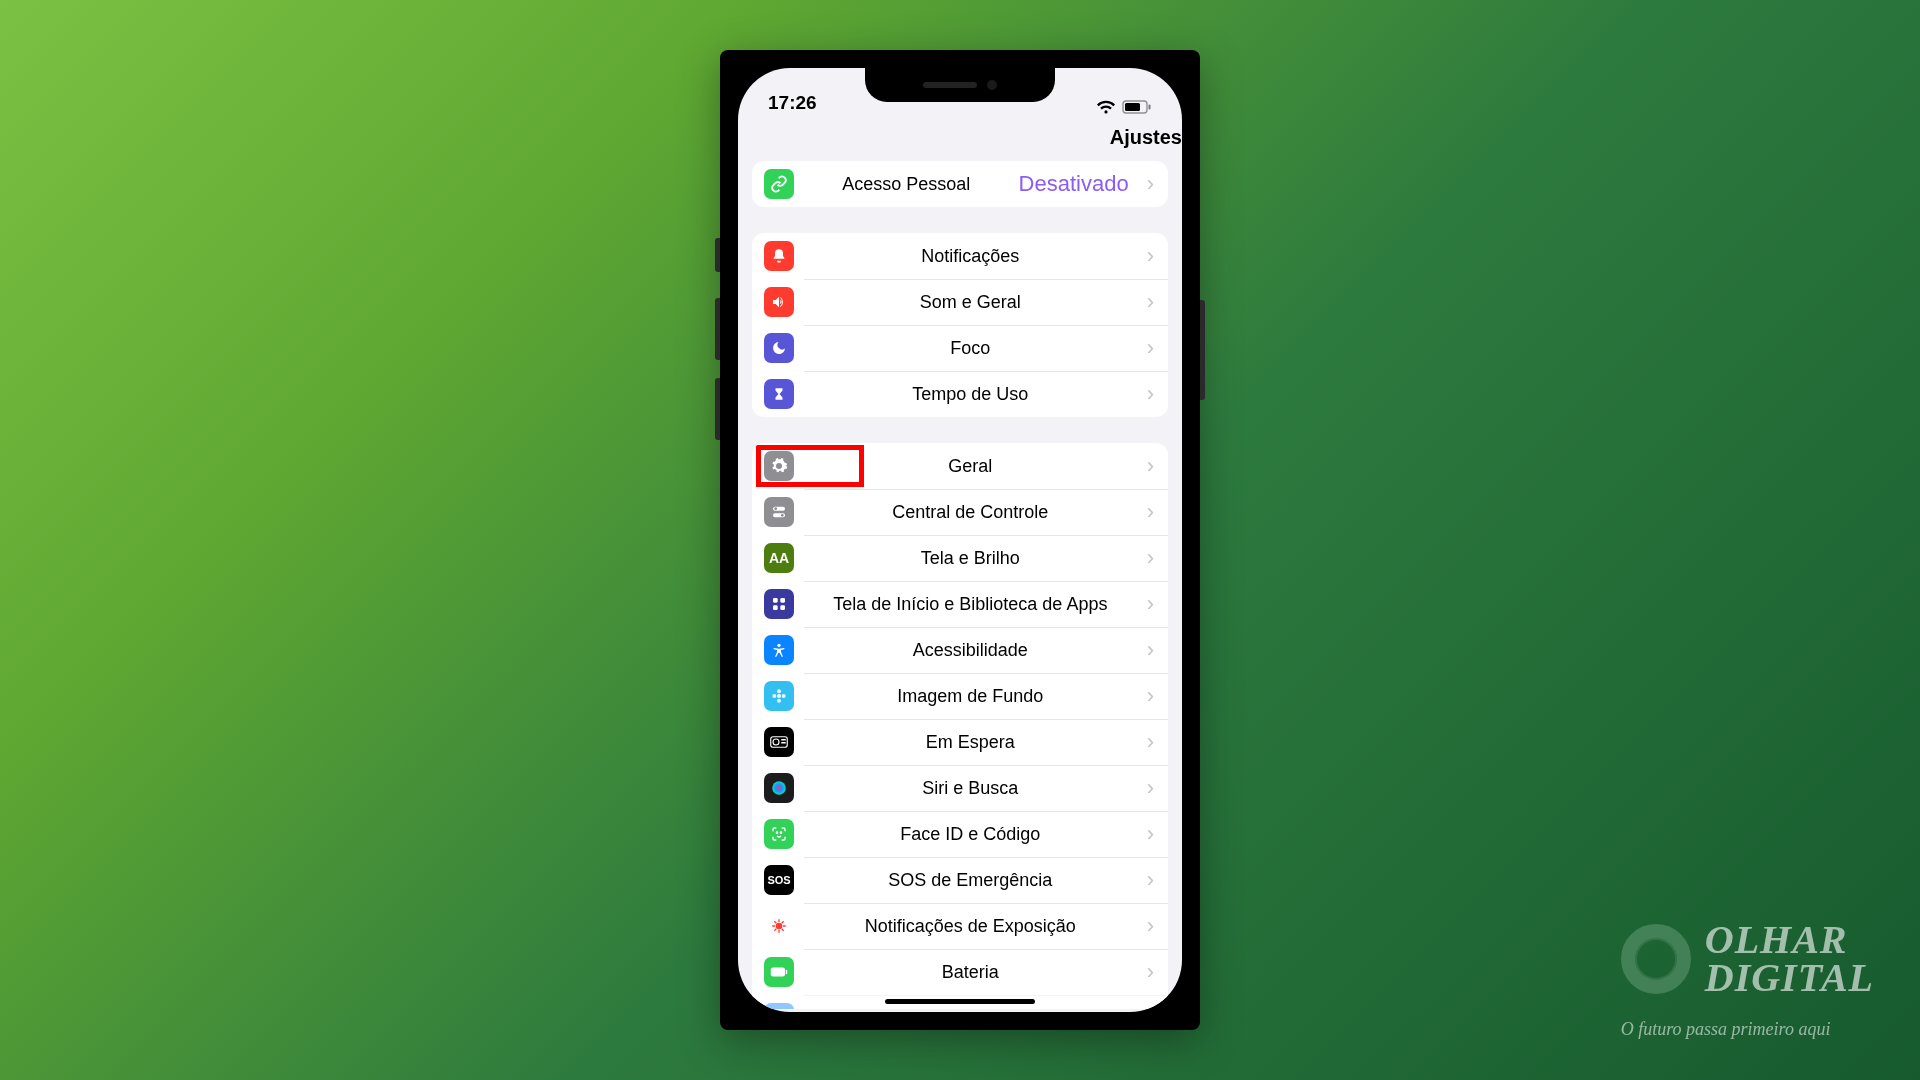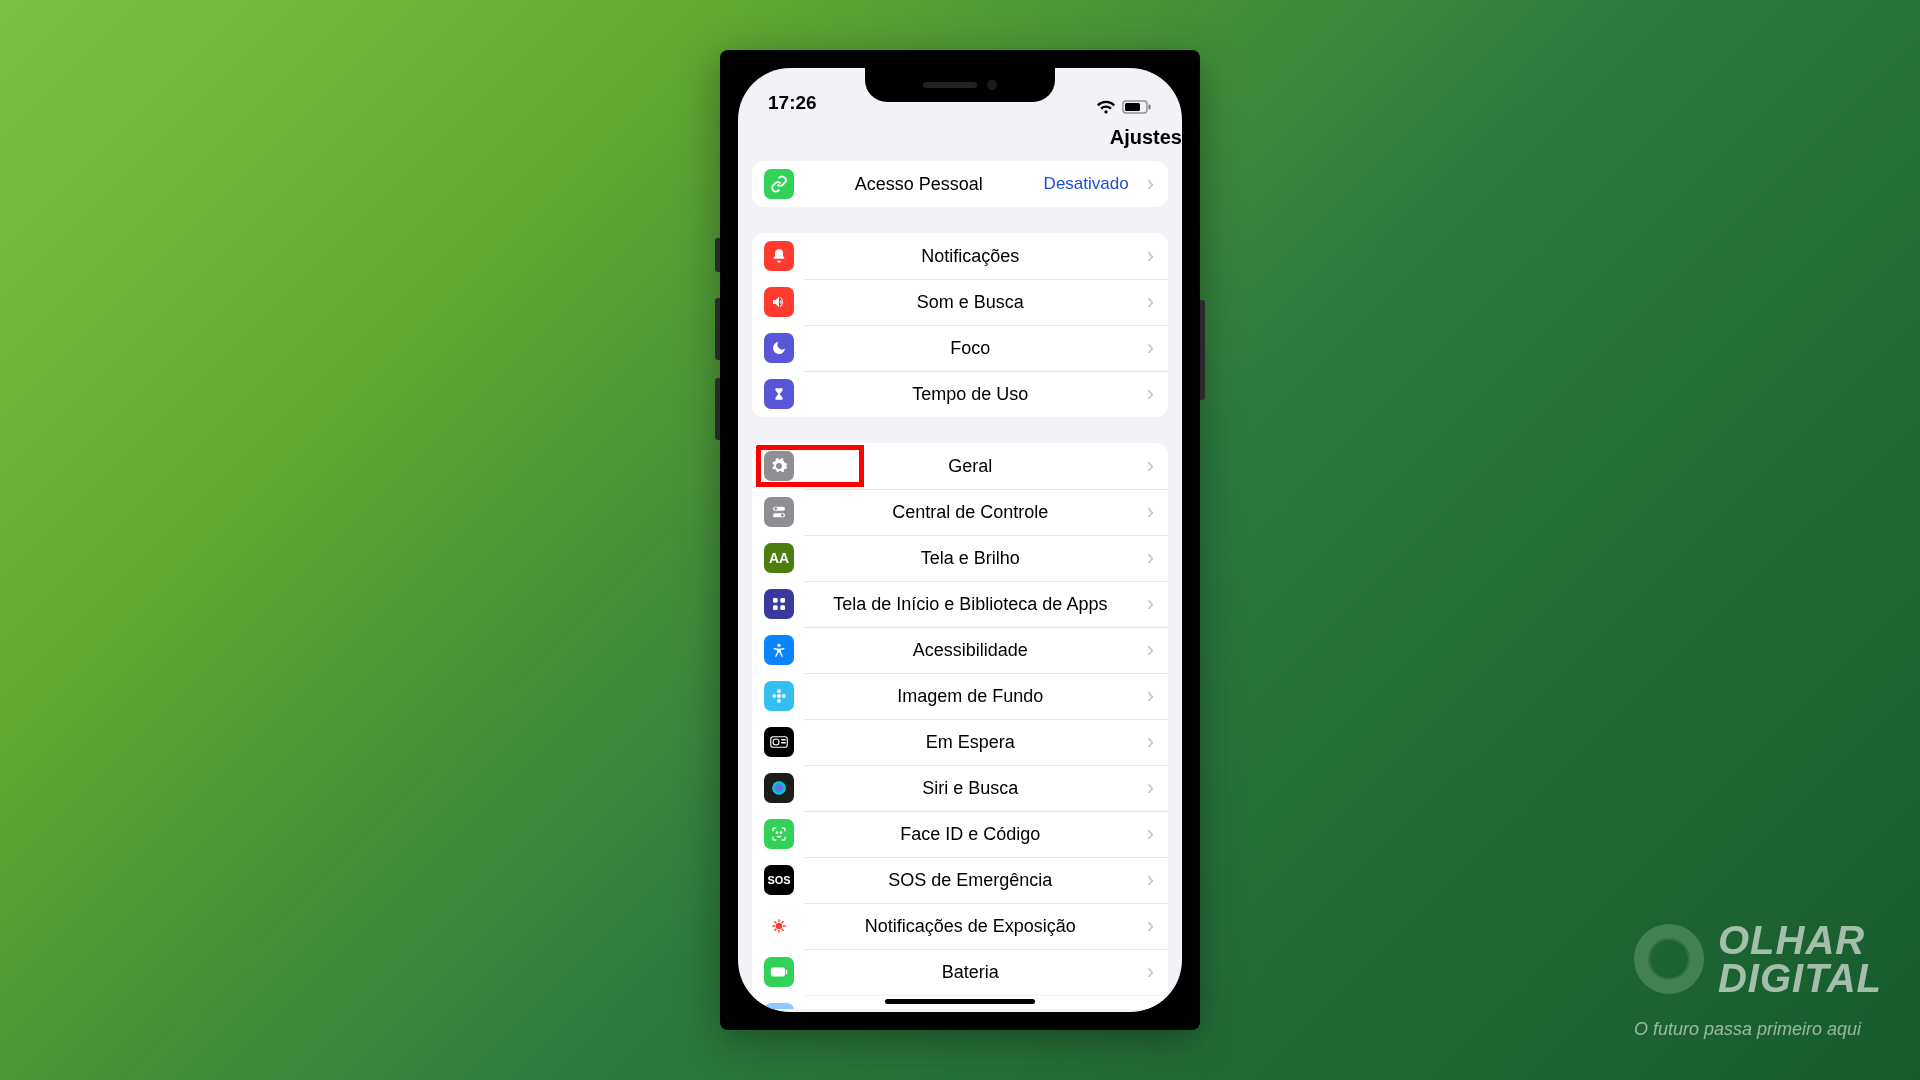--- a/index.html
+++ b/index.html
@@ -117,21 +117,21 @@
 .iconbox {
   width: 30px; height: 30px;
   border-radius: 7px;
   display:flex; align-items:center; justify-content:center;
   flex-shrink: 0;
   color: #fff;
   font-size: 16px;
   font-weight: 600;
 }
 .row-label { flex: 1; font-size: 18px; color:#000; }
-.row-detail { color:#1d4ed8; font-size: 17px; margin-right: 4px; }
+.row-detail { color:#8b5cf6; font-size: 22px; margin-right: 4px; }
 .chevron { color:#c6c6c8; font-size: 22px; line-height: 1; }
 
 
 .highlight {
   position: absolute;
   border: 5px solid #ff0000;
   pointer-events: none;
 }
 
 
@@ -142,24 +142,25 @@
   transform: translateX(-50%);
   width: 150px;
   height: 5px;
   background: #000;
   border-radius: 3px;
 }
 
 
 .watermark {
   position: absolute;
-  right: 38px;
+  right: 46px;
   bottom: 40px;
   text-align: left;
   color: rgba(255,255,255,.6);
+  font-family: Liberation Serif, serif;
 }
 .watermark .brand {
   display:flex;
   align-items:center;
   gap: 14px;
 }
 .watermark .ring {
   width: 70px; height: 70px;
   border: 14px solid rgba(180,220,190,.25);
   border-radius: 50%;
@@ -230,21 +231,21 @@
           </div>
           <span class="row-label">Notificações</span>
           <span class="chevron">›</span>
         </div>
         <div class="row">
           <div class="iconbox" style="background:#ff3b30">
             <svg width="16" height="16" viewBox="0 0 24 24" fill="#fff">
                 <path d="M3 9v6h4l5 5V4L7 9H3zm13 3a4 4 0 00-2-3.5v7A4 4 0 0016 12zm-2-8v2a8 8 0 010 12v2a10 10 0 000-16z"></path>
               </svg>
           </div>
-          <span class="row-label">Som e Busca</span>
+          <span class="row-label">Som e Geral</span>
           <span class="chevron">›</span>
         </div>
         <div class="row">
           <div class="iconbox" style="background:#5856d6">
             <svg width="16" height="16" viewBox="0 0 24 24" fill="#fff">
                 <path d="M21 12.8A9 9 0 1111.2 3a7 7 0 009.8 9.8z"></path>
               </svg>
           </div>
           <span class="row-label">Foco</span>
           <span class="chevron">›</span>

